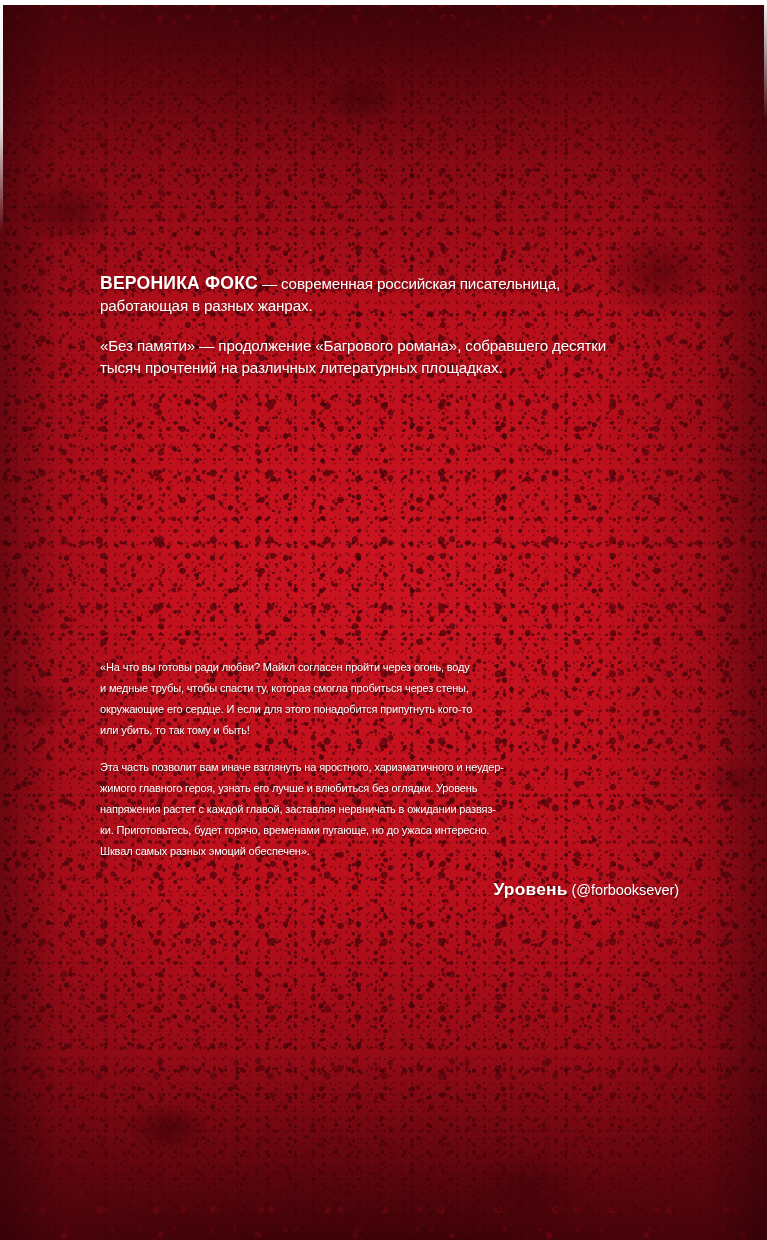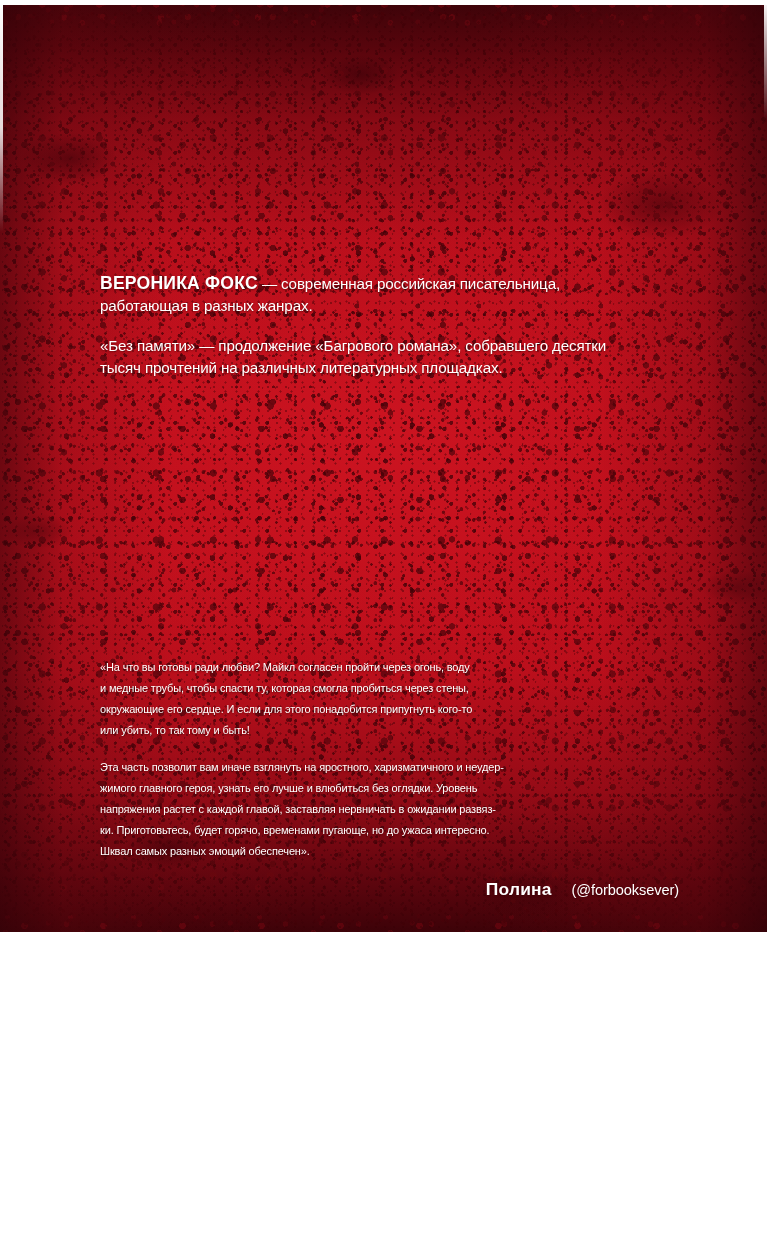--- a/index.html
+++ b/index.html
@@ -10,21 +10,21 @@
   body {
     width: 767px;
     height: 1240px;
     overflow: hidden;
     font-family: "Liberation Sans", sans-serif;
   }
 
   .cover {
     position: relative;
     width: 767px;
-    height: 932px;
+    height: 1240px;
     overflow: hidden;
     background-color: #c2101d;
   }
 
   
   .tex {
     position: absolute;
     inset: 0;
     pointer-events: none;
   }
@@ -194,21 +194,20 @@
   }
   .sig-name {
     font-weight: 700;
     font-size: 17.4px;
     letter-spacing: .2px;
   }
   .sig-handle {
     font-weight: 400;
     font-size: 14.6px;
     letter-spacing: -.1px;
-    margin-left: 16px;
   }
 </style>
 </head>
 <body>
 
 <div class="cover" style="background-color: rgb(194, 16, 29);">
 
   <div class="tex tex-vert"></div>
   <div class="tex tex-core"></div>
   <div class="tex tex-blotch"></div>
@@ -235,17 +234,17 @@
       <p class="para">«На что вы готовы ради любви? Майкл согласен пройти через огонь, воду
 и медные трубы, чтобы спасти ту, которая смогла пробиться через стены,
 окружающие его сердце. И если для этого понадобится припугнуть кого-то
 или убить, то так тому и быть!</p>
       <p class="para">Эта часть позволит вам иначе взглянуть на яростного, харизматичного и неудер-
 жимого главного героя, узнать его лучше и влюбиться без оглядки. Уровень
 напряжения растет с каждой главой, заставляя нервничать в ожидании развяз-
 ки. Приготовьтесь, будет горячо, временами пугающе, но до ужаса интересно.
 Шквал самых разных эмоций обеспечен».</p>
 
-      <p class="signature"><span class="sig-name">Полина</span><span class="sig-handle"> <span>(@forbooksever)</span></span></p>
+      <p class="signature"><span class="sig-name">Уровень</span><span class="sig-handle"> <span>(@forbooksever)</span></span></p>
     </div>
 
   </div>
 </div>
 
 </body></html>

